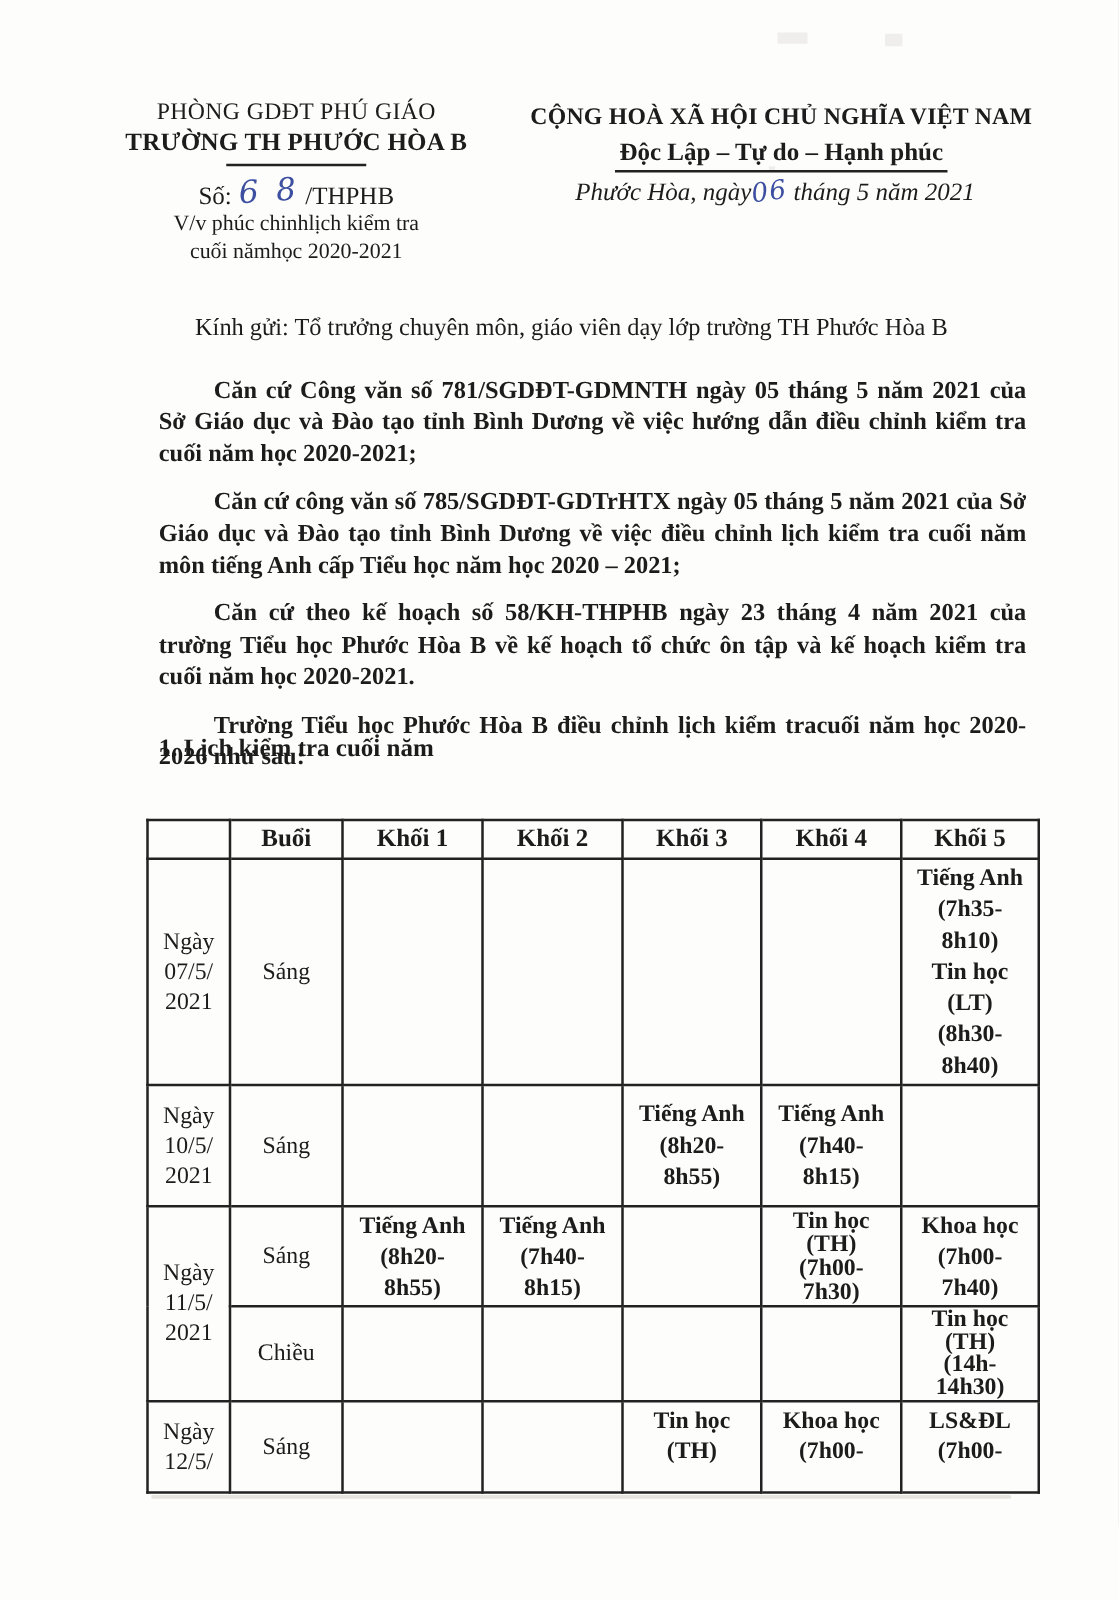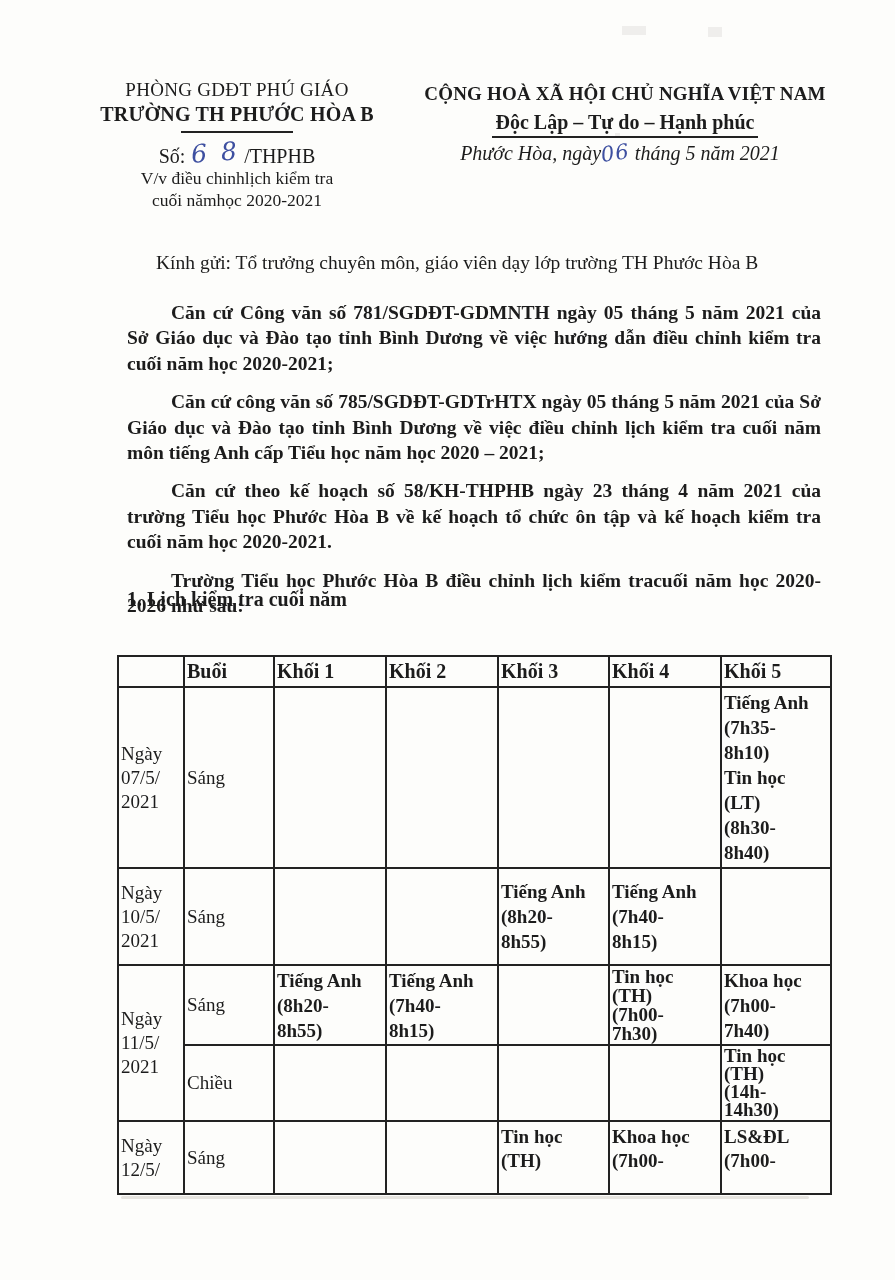--- a/index.html
+++ b/index.html
@@ -27,21 +27,21 @@
   .date-line{left:405px;top:141px;width:430px;text-align:center;font-style:italic;font-size:20px;}
   .hw-date{display:inline-block;font-size:21px;transform:rotate(-8deg);letter-spacing:1px;}
   
   .salutation{left:156px;top:252px;width:680px;font-size:19.5px;}
   .body-text{left:127px;top:300px;width:694px;font-size:19.5px;line-height:25.4px;font-weight:bold;}
   .body-text p{margin:0 0 13px 0;text-align:justify;text-indent:44px;}
   .section-heading{left:127px;top:588px;font-size:20px;font-weight:bold;}
   
   .sched{left:117px;top:655px;}
   table{border-collapse:collapse;table-layout:fixed;width:713px;}
-  td{border:2px solid #222;padding:1px 2px;text-align:left;vertical-align:middle;
+  td{border:2px solid #222;padding:1px 2px;text-align:center;vertical-align:middle;
      font-size:19px;white-space:pre-line;overflow:hidden;}
   tr.hrow td{font-weight:bold;font-size:20px;}
   td.subj{font-weight:bold;line-height:25px;}
   td.compact{line-height:19px;}
   td.compact2{line-height:18px;}
   td.cell-date,td.sess{line-height:24px;border-radius:12px;}
   tr.r4 td.subj{vertical-align:top;padding-top:3px;line-height:24px;}
   
   .speck{background:#efeeec;}
   .table-shadow{left:121px;top:1196px;width:688px;height:3px;background:#e6e4df;border-radius:2px;}
@@ -65,21 +65,21 @@
     <div class="org-line1">PHÒNG GDĐT PHÚ GIÁO</div>
     <div class="org-line2">TRƯỜNG TH PHƯỚC HÒA B</div>
     <div class="org-underline"></div>
   </div>
 
   <div class="abs doc-number">
     <span>Số:</span><span class="hw hw-num">6 8</span><span>/THPHB</span>
   </div>
 
   <div class="abs subject">
-    <div>V/v điều chinhlịch kiểm tra</div>
+    <div>V/v phúc chinhlịch kiểm tra</div>
     <div>cuối nămhọc 2020-2021</div>
   </div>
 
   <div class="abs date-line">
     <span>Phước Hòa, ngày</span><span class="hw hw-date">06</span><span> tháng 5  năm 2021</span>
   </div>
 
   <div class="abs salutation">Kính gửi: Tổ trưởng chuyên môn, giáo viên dạy lớp trường TH Phước Hòa B</div>
 
   <div class="abs body-text">

